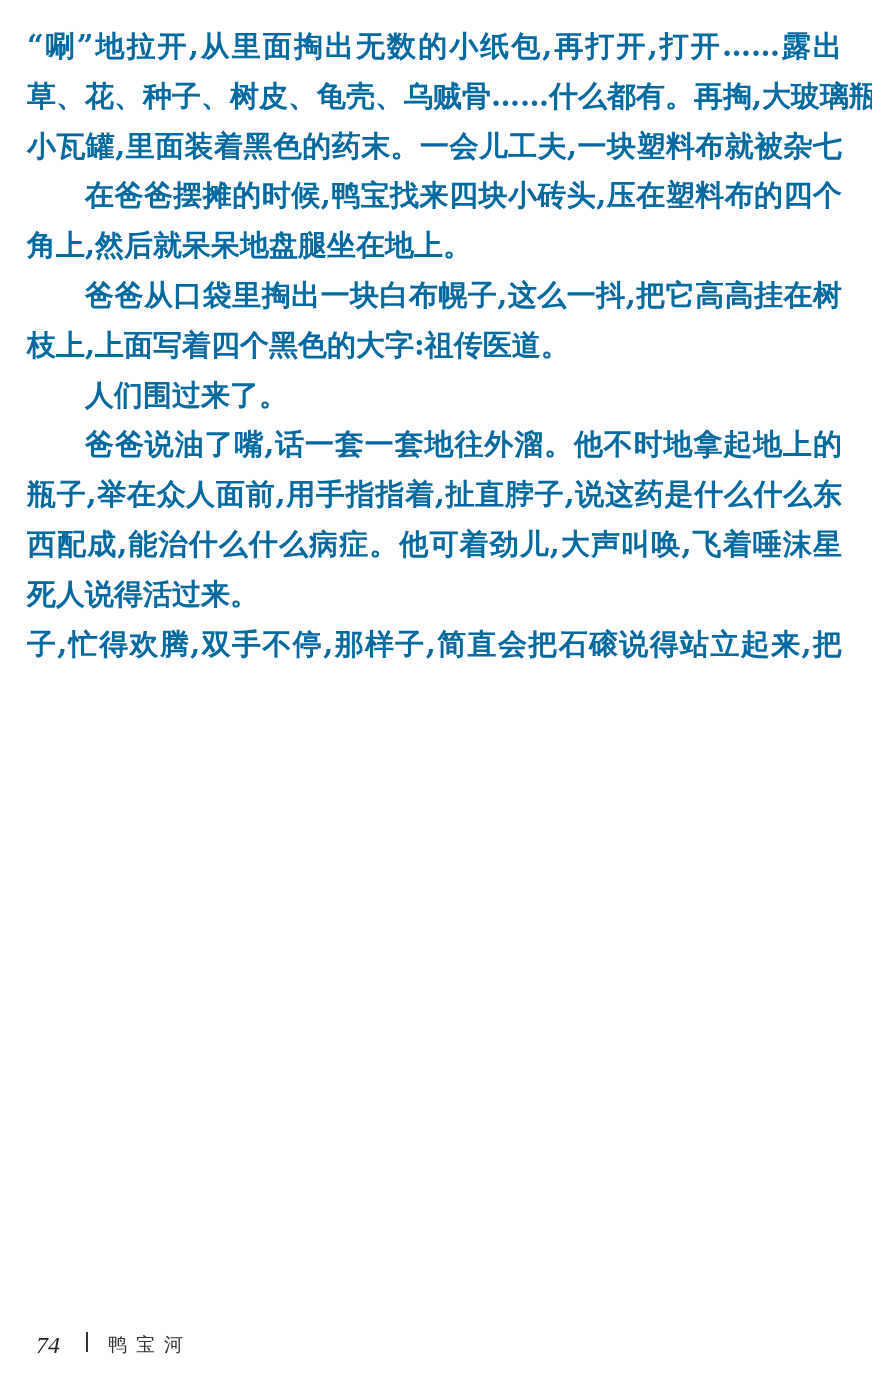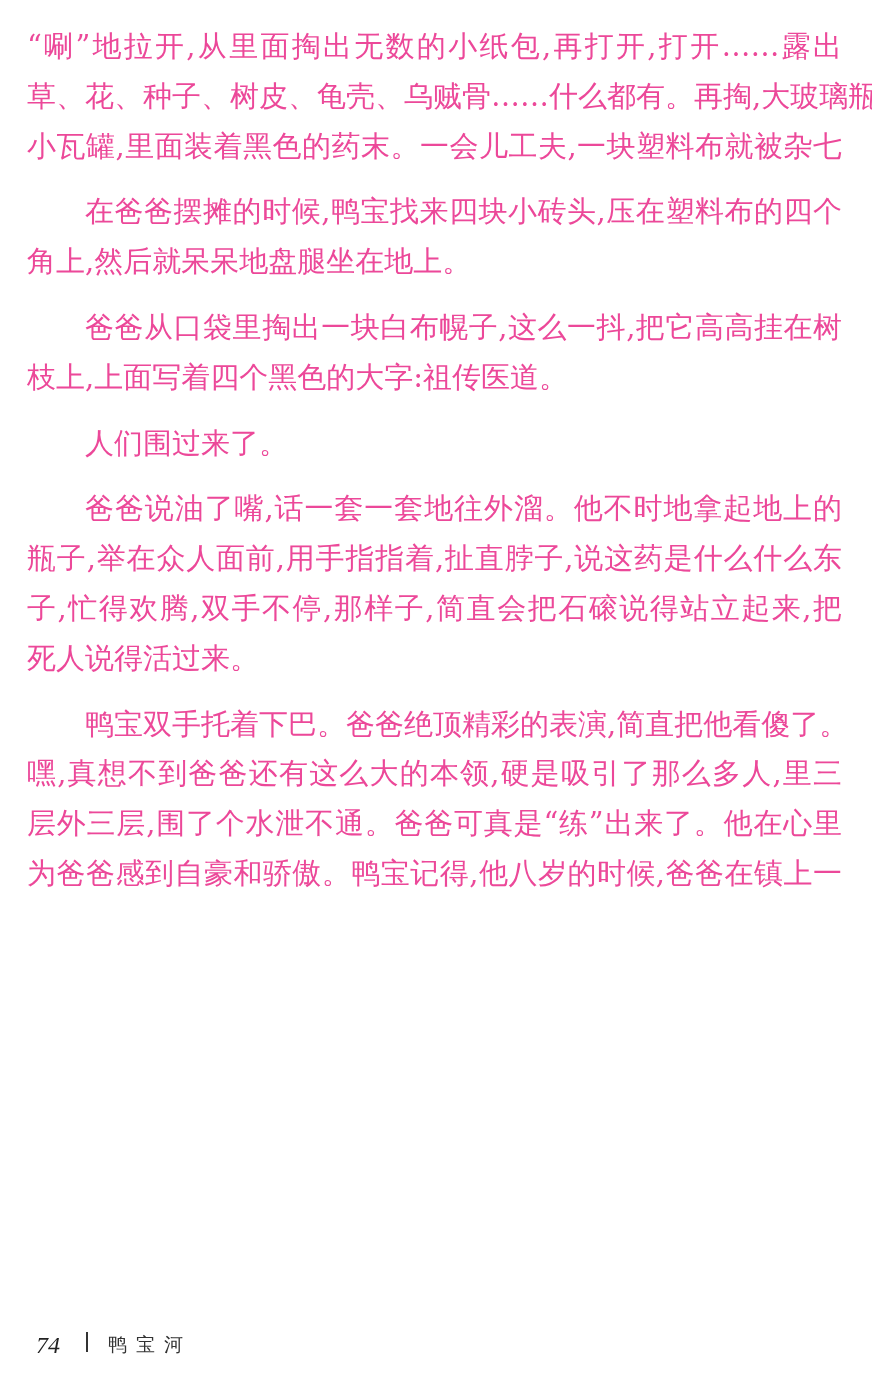--- a/index.html
+++ b/index.html
@@ -3,28 +3,29 @@
 <meta charset="utf-8">
 <style>
   html, body { margin: 0; padding: 0; background: #ffffff; }
   body { width: 872px; height: 1391px; position: relative; overflow: hidden; }
   .page { position: absolute; left: 27px; top: 22px; width: 815px; }
   .line {
     font-family: "DejaVu Serif", "Liberation Serif", serif;
     font-size: 29px;
     line-height: 49.8px;
     height: 49.8px;
-    color: #ec4899;
+    color: #0369a1;
     white-space: nowrap;
     text-align: justify;
     text-align-last: justify;
     letter-spacing: 0px;
+    font-weight: bold;
   }
   .line.last { text-align-last: left; }
-  .line.indent { padding-left: 58px; margin-top: 16px; }
+  .line.indent { padding-left: 58px; }
   .footer {
     position: absolute; left: 36px; top: 1332px;
     display: flex; align-items: flex-start;
     font-family: "Liberation Serif", serif; color: #222;
   }
   .pagenum { font-style: italic; font-size: 24px; width: 50px; }
   .sep { width: 2px; height: 20px; background: #333; margin-right: 20px; }
   .booktitle { font-family: Liberation Sans, sans-serif; font-size: 19px; letter-spacing: 9px; color: #333; }
 </style>
 </head>
@@ -49,29 +50,24 @@
   </div>
 
   <div>
     <div class="line indent last">人们围过来了。</div>
   </div>
 
 
   <div>
     <div class="line indent">爸爸说油了嘴,话一套一套地往外溜。他不时地拿起地上的</div>
     <div class="line">瓶子,举在众人面前,用手指指着,扯直脖子,说这药是什么什么东</div>
+    <div class="line">西配成,能治什么什么病症。他可着劲儿,大声叫唤,飞着唾沫星</div>
+    <div class="line last">死人说得活过来。</div>
     <div class="line">子,忙得欢腾,双手不停,那样子,简直会把石磙说得站立起来,把</div>
-    <div class="line last">死人说得活过来。</div>
   </div>
 
-  <div>
-    <div class="line indent">鸭宝双手托着下巴。爸爸绝顶精彩的表演,简直把他看傻了。</div>
-    <div class="line">嘿,真想不到爸爸还有这么大的本领,硬是吸引了那么多人,里三</div>
-    <div class="line">层外三层,围了个水泄不通。爸爸可真是“练”出来了。他在心里</div>
-    <div class="line">为爸爸感到自豪和骄傲。鸭宝记得,他八岁的时候,爸爸在镇上一</div>
-  </div>
 </div>
 
 <div class="footer">
   <span class="pagenum">74</span>
   <span class="sep"></span>
   <span class="booktitle">鸭宝河</span>
 </div>
 
 </body></html>

